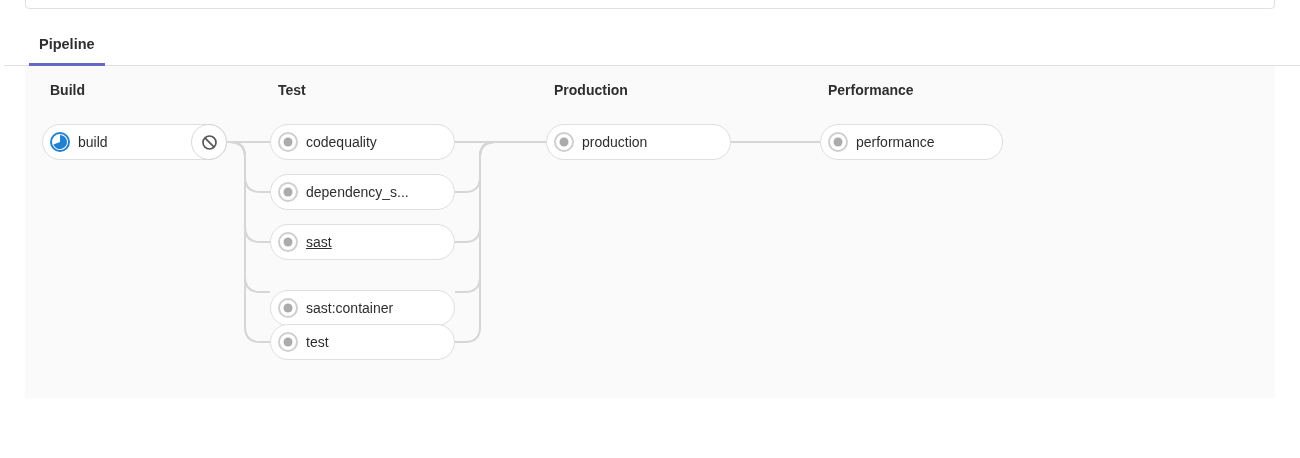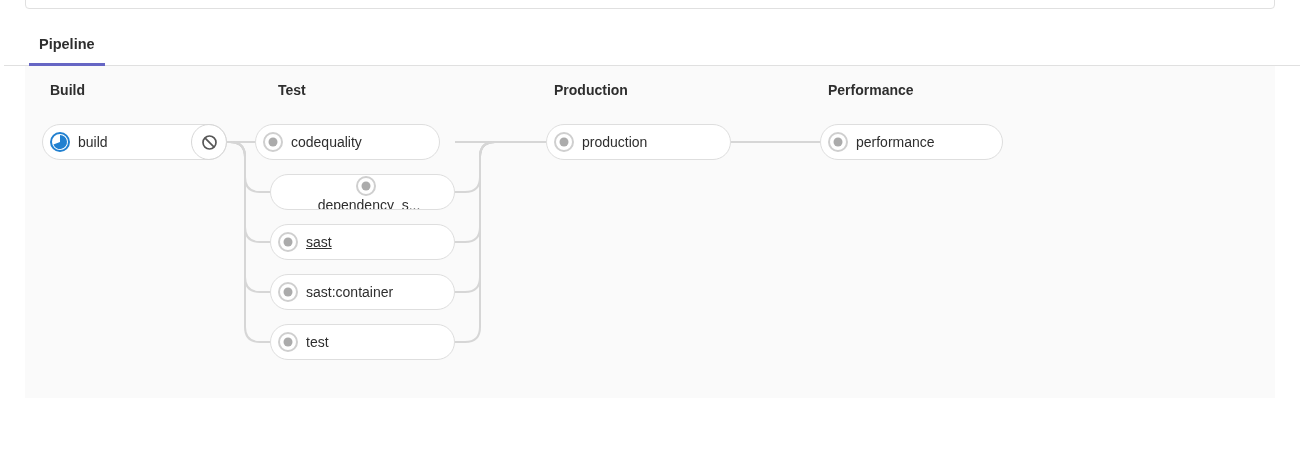--- a/index.html
+++ b/index.html
@@ -81,48 +81,48 @@
         <button class="action-btn">
           <span style="display:inline-flex">
             <svg viewBox="0 0 16 16" width="17" height="17">
               <circle cx="8" cy="8" r="6.1" fill="none" stroke="#565656" stroke-width="1.6"></circle>
               <line x1="3.9" y1="3.9" x2="12.1" y2="12.1" stroke="#565656" stroke-width="1.6"></line>
             </svg>
           </span>
         </button>
       </div>
       <div class="stage-header" style="left: 253px; top: 16px;">Test</div>
-      <div class="pill" style="left: 230px; top: 58px; width: 185px;">
+      <div class="pill" style="left: 245px; top: 58px; width: 185px;">
         <span class="status-icon">
           <svg viewBox="0 0 22 22" width="22" height="22">
             <circle cx="11" cy="11" r="9" fill="#fff" stroke="#cfcfcf" stroke-width="2"></circle>
             <circle cx="11" cy="11" r="4.5" fill="#ababab"></circle>
           </svg>
         </span>
         <span class="job-name">codequality</span>
       </div>
-      <div class="pill" style="left: 245px; top: 108px; width: 185px; flex-direction: column;">
+      <div class="pill" style="left: 245px; top: 108px; width: 185px;">
         <span class="status-icon">
           <svg viewBox="0 0 22 22" width="22" height="22">
             <circle cx="11" cy="11" r="9" fill="#fff" stroke="#cfcfcf" stroke-width="2"></circle>
             <circle cx="11" cy="11" r="4.5" fill="#ababab"></circle>
           </svg>
         </span>
         <span class="job-name">dependency_s...</span>
       </div>
       <div class="pill" style="left: 245px; top: 158px; width: 185px; text-decoration: underline;">
         <span class="status-icon">
           <svg viewBox="0 0 22 22" width="22" height="22">
             <circle cx="11" cy="11" r="9" fill="#fff" stroke="#cfcfcf" stroke-width="2"></circle>
             <circle cx="11" cy="11" r="4.5" fill="#ababab"></circle>
           </svg>
         </span>
         <span class="job-name">sast</span>
       </div>
-      <div class="pill" style="left: 245px; top: 208px; width: 185px;">
+      <div class="pill" style="left: 245px; top: 224px; width: 185px;">
         <span class="status-icon">
           <svg viewBox="0 0 22 22" width="22" height="22">
             <circle cx="11" cy="11" r="9" fill="#fff" stroke="#cfcfcf" stroke-width="2"></circle>
             <circle cx="11" cy="11" r="4.5" fill="#ababab"></circle>
           </svg>
         </span>
         <span class="job-name">sast:container</span>
       </div>
       <div class="pill" style="left: 245px; top: 258px; width: 185px;">
         <span class="status-icon">

